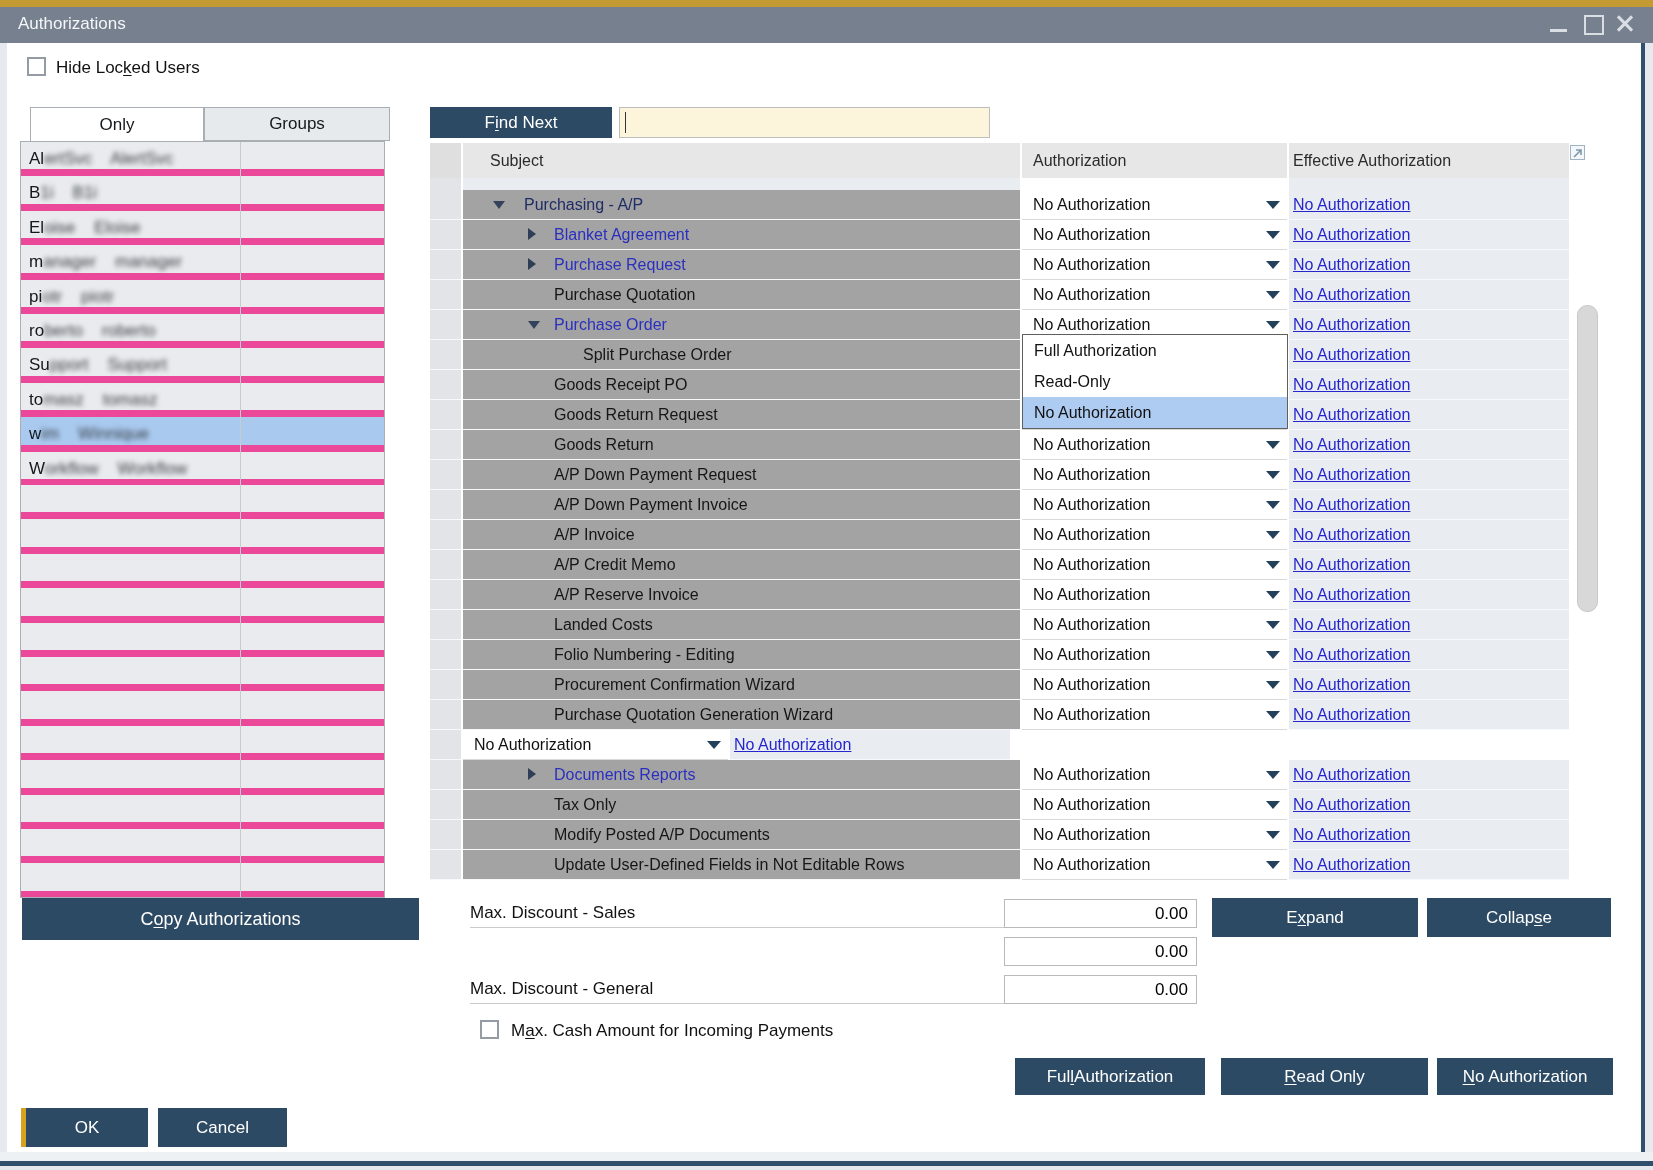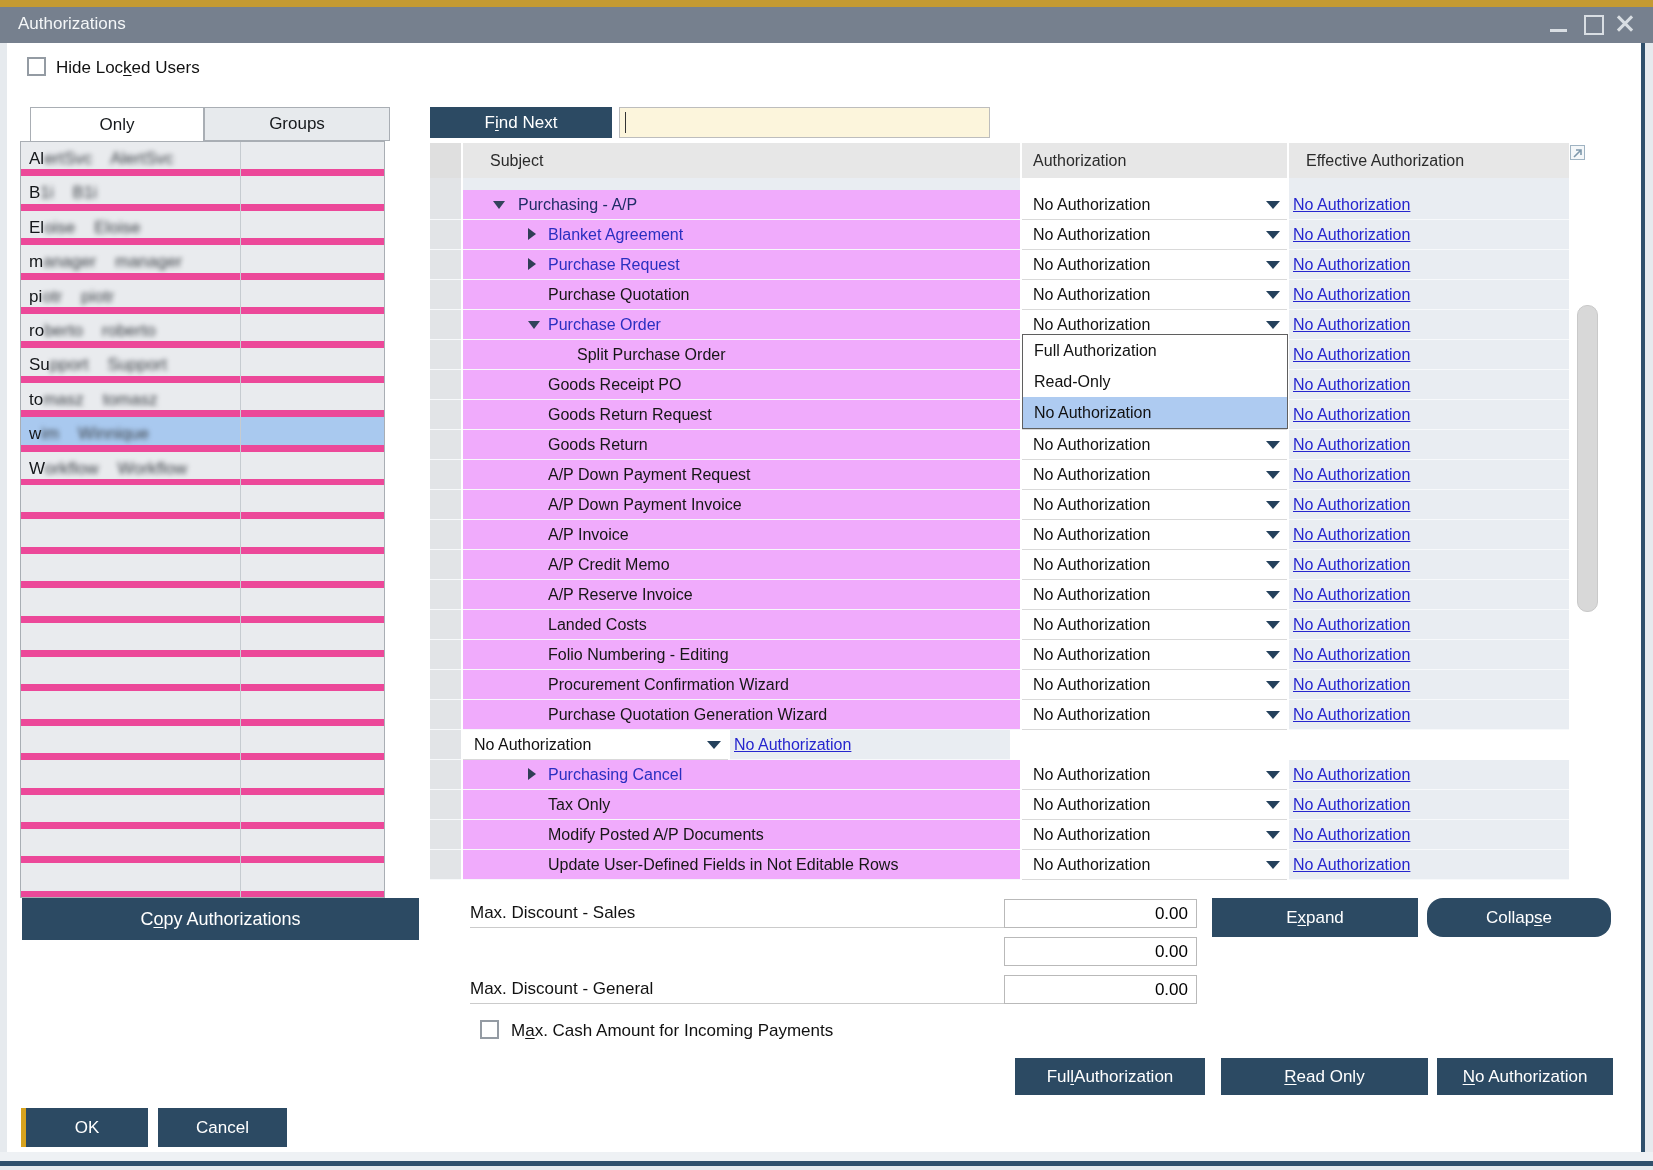--- a/index.html
+++ b/index.html
@@ -43,21 +43,21 @@
     line-height:33px; padding-left:8px; white-space:pre; overflow:hidden; }
   .urow.selected { background:#A9C9EF; }
   .u-blur { filter:blur(2.4px); color:#3a3f45; }
 
   
   .btn { position:absolute; background:#2C4A63; color:#fff; font-size:17px;
     display:flex; align-items:center; justify-content:center; cursor:default; }
   .btn-copy { left:22px; top:898px; width:397px; height:42px; font-size:18px; }
   .btn-find { left:430px; top:107px; width:182px; height:31px; }
   .btn-expand { left:1212px; top:898px; width:206px; height:39px; }
-  .btn-collapse { left:1427px; top:898px; width:184px; height:39px;border-radius:16px; }
+  .btn-collapse { left:1427px; top:898px; width:184px; height:39px; }
   .btn-full { left:1015px; top:1058px; width:190px; height:37px; }
   .btn-read { left:1221px; top:1058px; width:207px; height:37px; }
   .btn-noauth { left:1437px; top:1058px; width:176px; height:37px; }
   .btn-ok { left:21px; top:1108px; width:127px; height:39px; border-left:5px solid #D7A31F; }
   .btn-cancel { left:158px; top:1108px; width:129px; height:39px; }
 
   
   .search-box { position:absolute; left:619px; top:107px; width:371px; height:31px;
     background:#FCF5DC; border:1px solid #BDBDBD; font-size:16px; padding:0 6px; outline:none; }
   .caret { position:absolute; left:625px; top:112px; width:1px; height:21px; background:#333; }
@@ -66,29 +66,29 @@
   .grid-row { display:flex; width:1301px; }
   .c-hdr { width:31px; margin-right:2px; }
   .c-sub { width:557px; margin-right:2px; position:relative; }
   .c-auth { width:265px; margin-right:2px; position:relative; }
   .c-eff { width:280px; }
   .thead { position:absolute; left:430px; top:143px; height:35px; font-size:16px; color:#2b2b2b; }
   .thead > div { display:flex; align-items:center; }
   .thead .c-hdr { background:#DFDFDF; }
   .thead .c-sub { background:#E7E7E7; padding-left:27px; }
   .thead .c-auth{ background:#E7E7E7; padding-left:11px; }
-  .thead .c-eff { background:#E7E7E7; padding-left:17px; }
+  .thead .c-eff { background:#E7E7E7; padding-left:4px; }
   .blank-strip { position:absolute; left:430px; top:178px; height:12px; }
   .blank-strip .c-hdr { background:#E2E4E7; }
   .blank-strip .c-sub, .blank-strip .c-eff { background:#E9EDF2; }
   .blank-strip .c-auth { background:#fff; }
   .tbody { position:absolute; left:430px; top:190px; width:1139px; }
   .trow { height:30px; font-size:16px; }
   .trow .c-hdr { background:#E2E4E7; border-bottom:1px solid #F7F9FB; }
-  .trow .c-sub { background:#f0abfc; border-bottom:1px solid #F7F9FB; line-height:29px; color:#161616; }
+  .trow .c-sub { background:#a3a3a3; border-bottom:1px solid #F7F9FB; line-height:29px; color:#161616;padding-left:6px; }
   .trow .c-auth{ background:#FFFFFF; border-bottom:1px solid #D9D9D9; line-height:29px; color:#111; padding-left:11px; }
   .trow .c-eff { background:#E9EDF2; border-bottom:1px solid #F7F9FB; line-height:29px; padding-left:4px; }
   .subj-text { display:inline-block; }
   .t1 .subj-text { padding-left:55px; } .t2 .subj-text { padding-left:85px; } .t3 .subj-text { padding-left:114px; }
   .grp .subj-text { color:#1F2C66; }
   .lnk .subj-text { color:#2A2FC0; }
   .tree-arrow { position:absolute; top:11px; width:0; height:0; }
   .tree-arrow.down { border-left:6px solid transparent; border-right:6px solid transparent; border-top:8px solid #33435C; }
   .tree-arrow.right { top:8px; border-top:6px solid transparent; border-bottom:6px solid transparent; border-left:8px solid #2F3E55; }
   .a1 { left:30px; } .a2 { left:65px; }
@@ -518,21 +518,21 @@
         <div class="c-eff">
           <span class="eff-link">No Authorization</span>
         </div>
       </div>
 
       <div class="grid-row trow">
         <div class="c-hdr"></div>
         <div class="c-sub t2 lnk">
           
           <span class="tree-arrow right a2"></span>
-          <span class="subj-text">Purchasing Cancel</span>
+          <span class="subj-text">Documents Reports</span>
         </div>
         <div class="c-auth">
           <span>No Authorization</span>
           <span class="dd-arrow"></span>
         </div>
         <div class="c-eff">
           <span class="eff-link">No Authorization</span>
         </div>
       </div>
 

